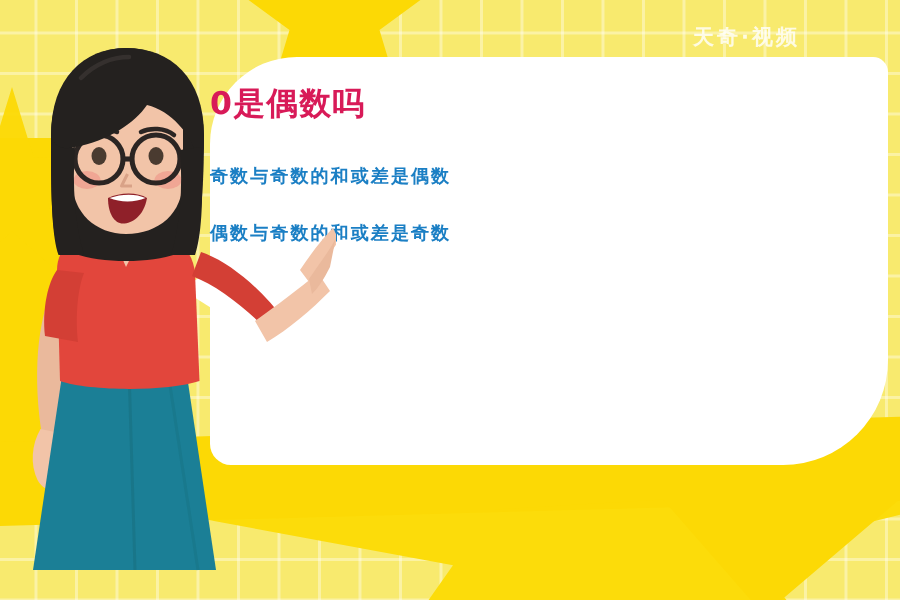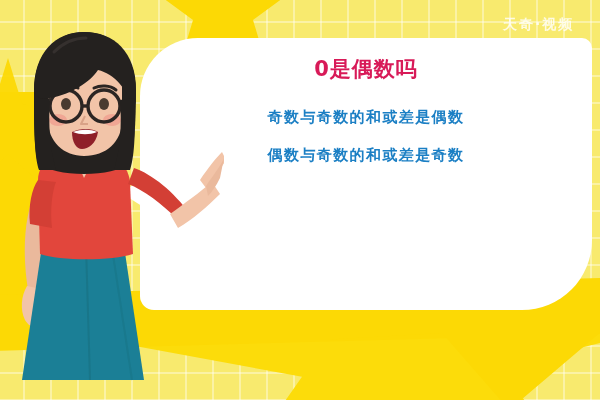--- a/index.html
+++ b/index.html
@@ -112,46 +112,46 @@
     clip-path: polygon(100% 0%, 100% 100%, 0% 46%);
   }
 
   
   .bubble-text {
     position: absolute;
     left: 140px;
     top: 38px;
     width: 452px;
     height: 272px;
-    text-align: center;
+    text-align: left;
     box-sizing: border-box;
     padding-top: 16px;
   }
   .title {
     font-size: 21px;
     font-weight: bold;
     color: #d81a58;
     letter-spacing: 1px;
     line-height: 30px;
     margin: 0 0 14px 0;
     white-space: nowrap;
   }
   .line {
-    font-size: 15px;
+    font-size: 12px;
     font-weight: bold;
     color: #1b7fc4;
     letter-spacing: 1.4px;
     line-height: 38px;
     white-space: nowrap;
   }
 
   
   .watermark {
     position: absolute;
-    left: 503px;
+    left: 462px;
     top: 16px;
     font-size: 14px;
     font-weight: bold;
     color: rgba(255,255,255,0.80);
     letter-spacing: 2px;
     white-space: nowrap;
   }
 
   
   .character {

